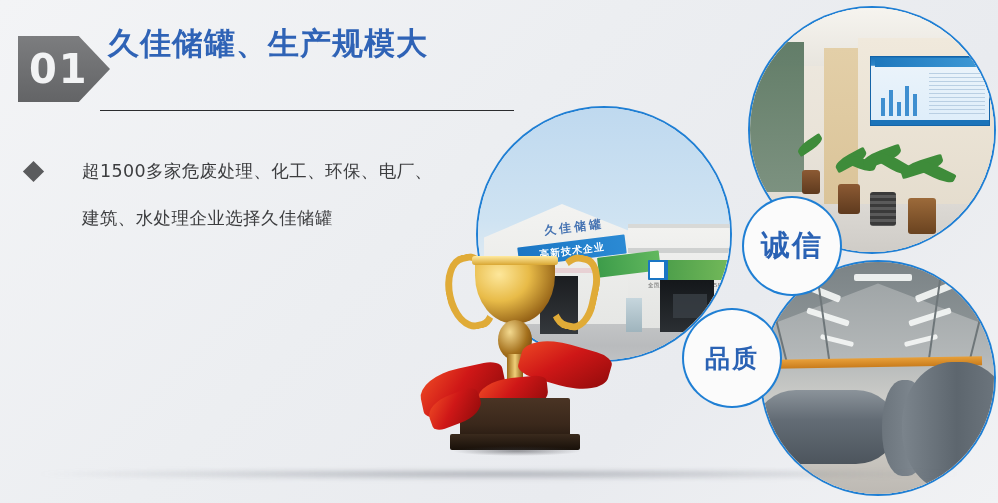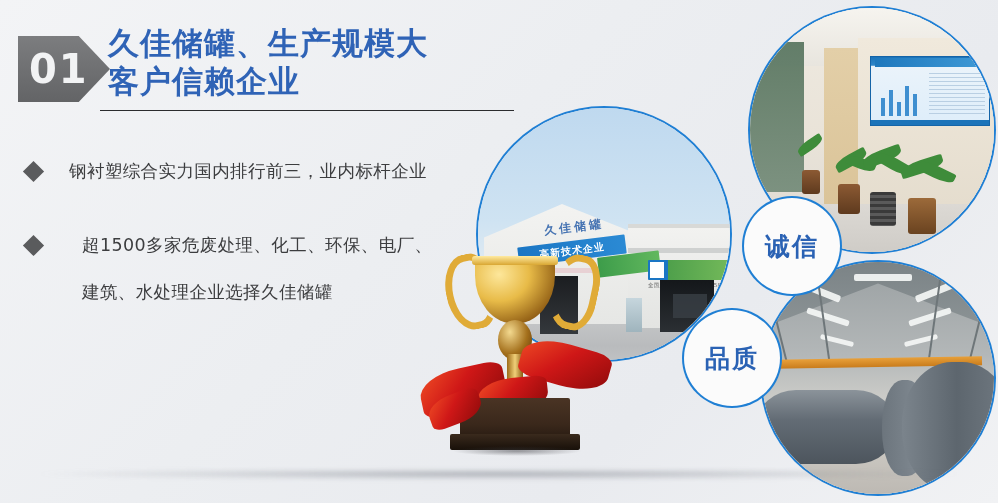--- a/index.html
+++ b/index.html
@@ -186,45 +186,40 @@
             background:radial-gradient(ellipse at 50% 50%,rgba(60,60,65,.5),rgba(60,60,65,0) 70%);}
 
   
   .label-circ{
     position:absolute;border-radius:50%;background:#fbfbfb;
     box-shadow:0 0 0 2px #1f7fd4;
     display:flex;align-items:center;justify-content:center;
     color:#2a62b4;font-weight:bold;letter-spacing:2px;
   }
   #lb-shili{left:676px;top:96px;width:96px;height:96px;font-size:25px;}
-  #lb-chengxin{left:744px;top:198px;width:96px;height:96px;font-size:25px;}
+  #lb-chengxin{left:744px;top:198px;width:96px;height:96px;font-size:29px;}
   #lb-pinzhi{left:684px;top:310px;width:96px;height:96px;font-size:25px;}
 </style>
 </head>
 <body>
 
 <div id="stage">
 
   <div class="num-badge">
     <span>01</span>
   </div>
 
   <div class="heading">
     <div class="h-line">久佳储罐、生产规模大</div>
     <div class="h-line h-line2">
-      <span>客户信赖企业</span>
     </div>
   </div>
   <div class="h-rule"></div>
 
   <div class="bullets">
-    <div class="bullet b1">
-      <div class="dia"></div>
-      <div class="btxt">钢衬塑综合实力国内排行前三，业内标杆企业</div>
-    </div>
     <div class="bullet b3">
       <div class="dia"></div>
       <div class="btxt two">超1500多家危废处理、化工、环保、电厂、建筑、水处理企业选择久佳储罐</div>
     </div>
   </div>
 
   <div class="circ" id="c-factory">
     <div class="sky"></div>
     <div class="ground"></div>
     <div class="shutter"></div>

